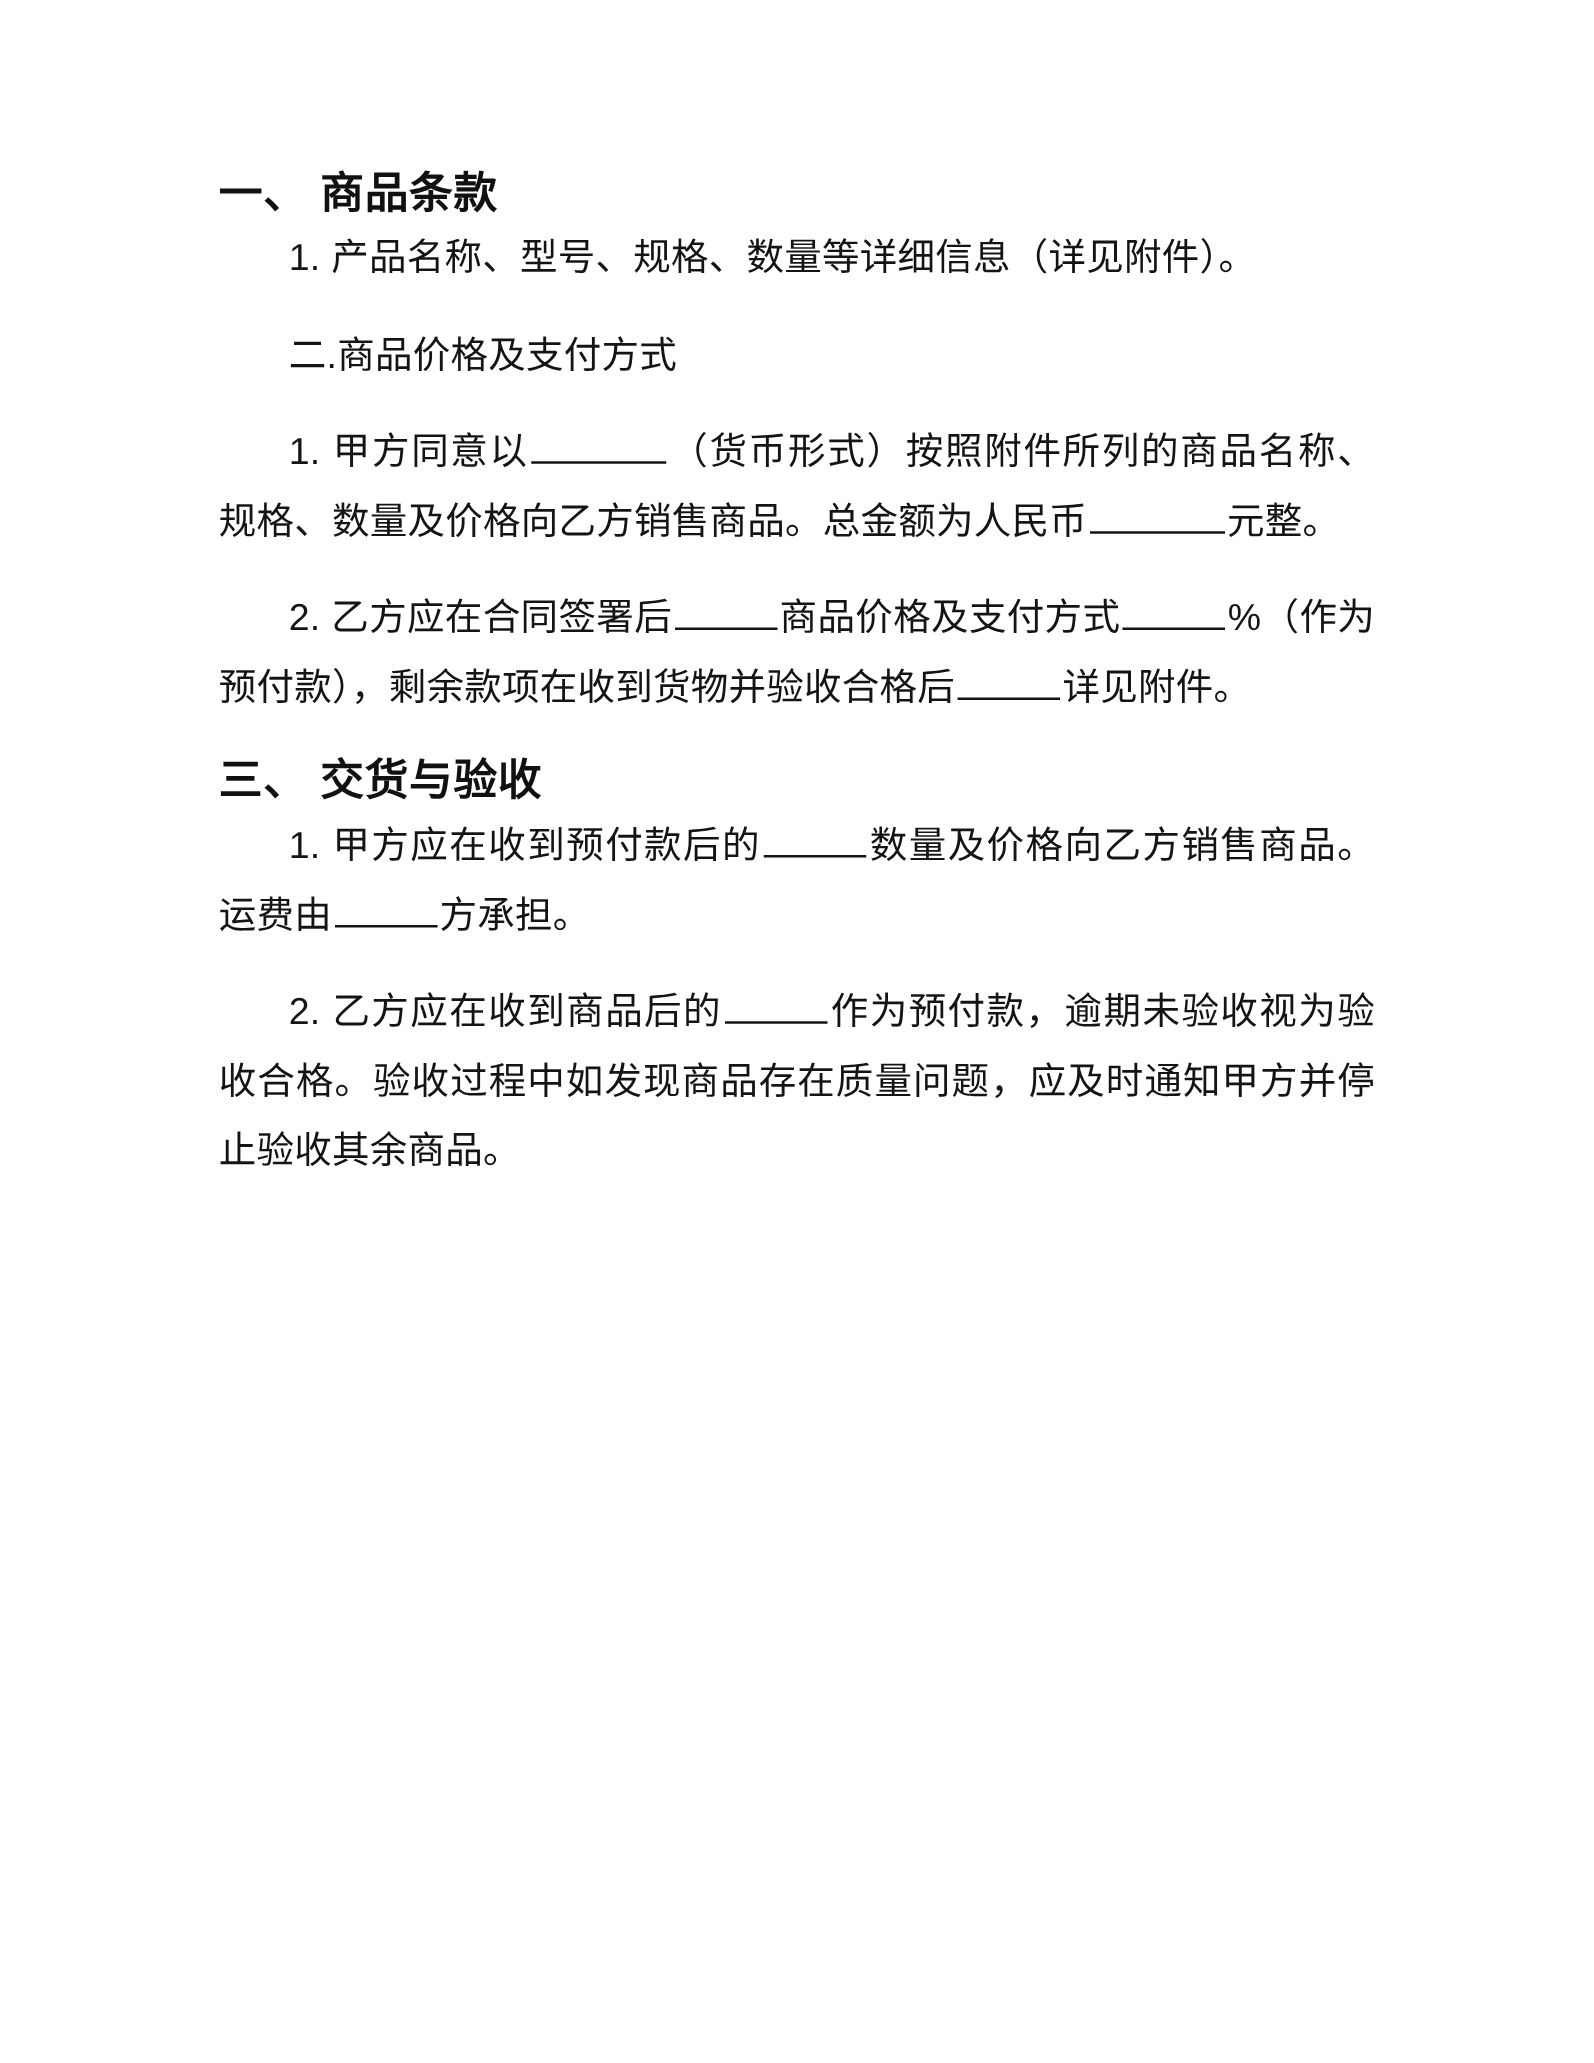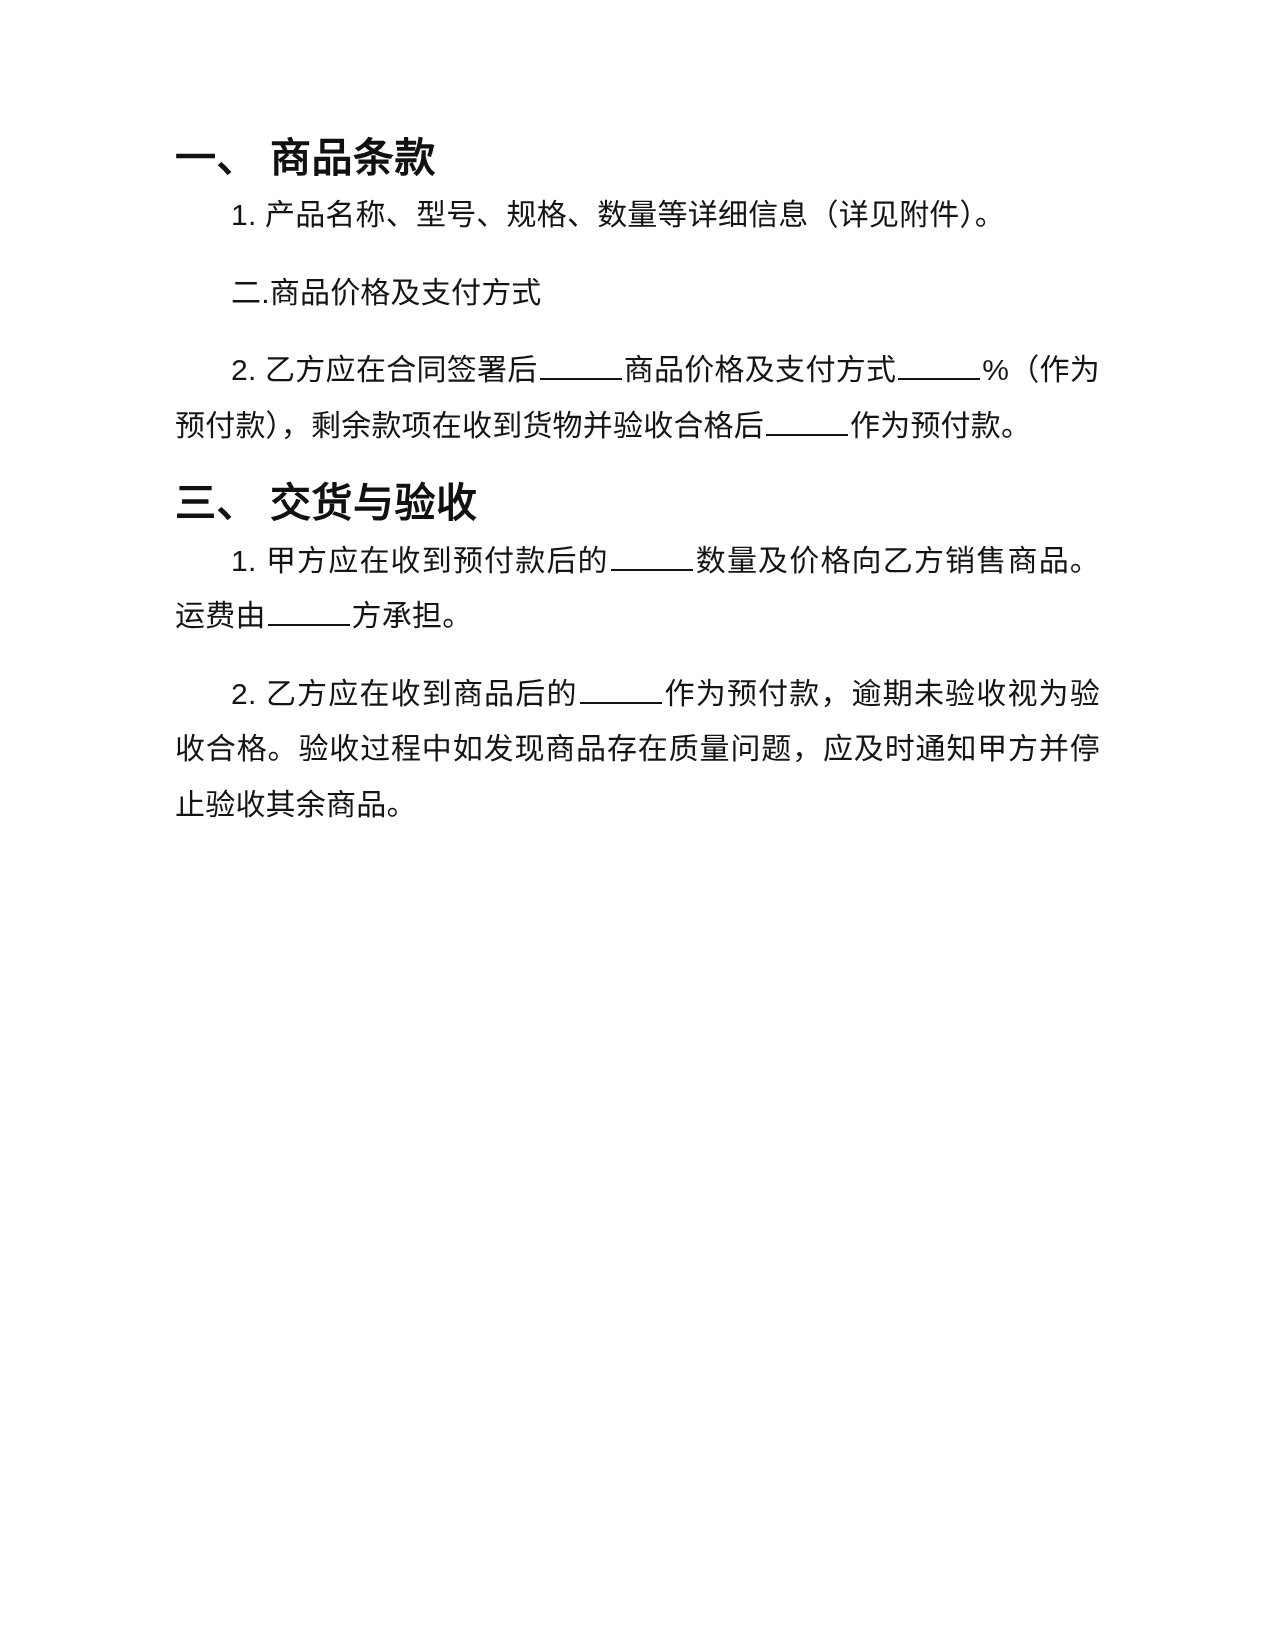--- a/index.html
+++ b/index.html
@@ -18,21 +18,21 @@
     position: relative;
     width: 1275px;
     height: 1650px;
     box-sizing: border-box;
     padding: 130px 175px 0 175px;
   }
   .doc-body {
     width: 925px;
   }
   h2.section-heading {
-    font-size: 41px;
+    font-size: 35px;
     font-weight: bold;
     letter-spacing: 0.5px;
     margin: 0;
     line-height: 1.4;
     color: #111111;
   }
   .heading-1 {
     margin-bottom: 56px;
   }
   .heading-3 {
@@ -63,21 +63,22 @@
 </head>
 <body>
 
 <div class="page">
   <div class="doc-body">
 
     <h2 class="section-heading heading-1">一、 商品条款</h2>
 
     <p class="clause indent" id="clause-1-1"><span>1. 产品名称、型号、规格、数量等详细信息（详见附件）。</span></p>
     <p class="clause indent" id="clause-subheading-2"><span>二.商品价格及支付方式</span></p>
-    <p class="clause indent" id="clause-2-2"><span>2. 乙方应在合同签署后</span><span class="blank w-md"></span><span>商品价格及支付方式</span><span class="blank w-md"></span><span>%（作为预付款），剩余款项在收到货物并验收合格后</span><span class="blank w-md"></span><span>作为预付款。</span></p>
+    <p class="clause indent" id="clause-2-1"><span>1. 甲方同意以</span><span class="blank w-lg"></span><span>（货币形式）按照附件所列的商品名称、规格、数量及价格向乙方销售商品。总金额为人民币</span><span class="blank w-lg"></span><span>元整。</span></p>
+    <p class="clause indent" id="clause-2-2"><span>2. 乙方应在合同签署后</span><span class="blank w-md"></span><span>商品价格及支付方式</span><span class="blank w-md"></span><span>%（作为预付款），剩余款项在收到货物并验收合格后</span><span class="blank w-md"></span><span>详见附件。</span></p>
 
     <h2 class="section-heading heading-3">三、 交货与验收</h2>
 
     <p class="clause indent" id="clause-3-1"><span>1. 甲方应在收到预付款后的</span><span class="blank w-md"></span><span>数量及价格向乙方销售商品。运费由</span><span class="blank w-md"></span><span>方承担。</span></p>
     <p class="clause indent" id="clause-3-2"><span>2. 乙方应在收到商品后的</span><span class="blank w-md"></span><span>作为预付款，逾期未验收视为验收合格。验收过程中如发现商品存在质量问题，应及时通知甲方并停止验收其余商品。</span></p>
 
   </div>
 </div>
 
 </body></html>

